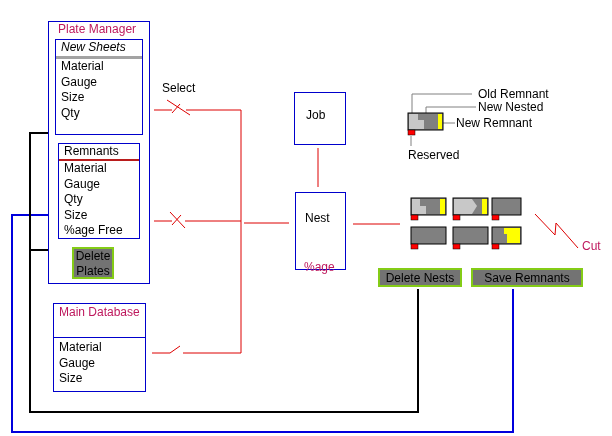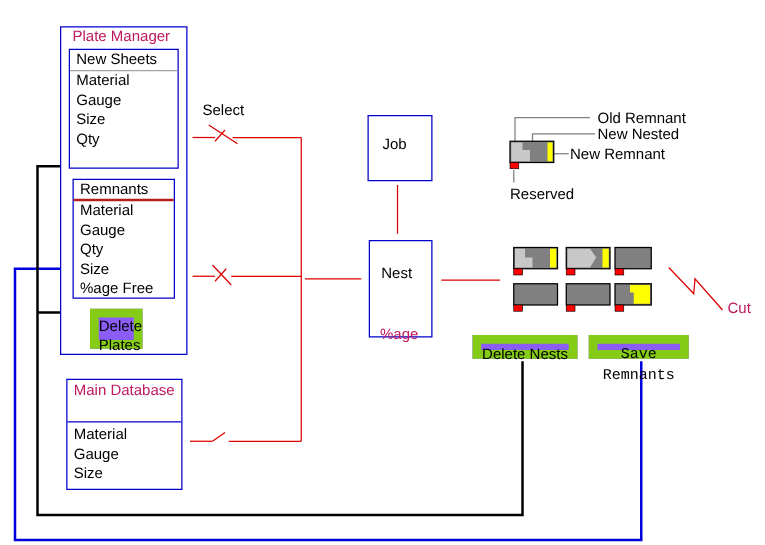--- a/index.html
+++ b/index.html
@@ -3,21 +3,21 @@
 <meta charset="utf-8">
 <style>
   html, body { margin:0; padding:0; background:#ffffff; }
   body { width:612px; height:436px; position:relative; overflow:hidden;
          font-family:"Liberation Sans", sans-serif; font-size:12px; color:#000; }
   .box { position:absolute; border:1px solid #0000cc; box-sizing:border-box; background:#fff; }
   .t { position:absolute; white-space:nowrap; line-height:15px; }
   .blue { color:#be185d; }
   .row { display:block; line-height:15.5px; padding-left:5px; white-space:nowrap; }
   svg.wires { position:absolute; left:0; top:0; }
-  .btn { position:absolute; border:7px solid #84cc16; box-sizing:border-box; background:#8b5cf6;
+  .btn { position:absolute; border:2px solid #84cc16; box-sizing:border-box; background:#737373;
          text-align:center; line-height:17px; cursor:pointer; }
 </style>
 </head>
 <body>
 
 <svg class="wires" width="612" height="436">
 
   <polyline points="513,289 513,432 12,432 12,215 48,215" fill="none" stroke="#0000dd" stroke-width="2"></polyline>
 
   <polyline points="418,289 418,412 30,412 30,133 48,133" fill="none" stroke="#000" stroke-width="2"></polyline>
@@ -90,21 +90,21 @@
   </g>
 
   <polyline points="535,214 555,235 556,223 578,248" fill="none" stroke="#dd0000"></polyline>
 </svg>
 
 <div class="box" style="left:48px; top:21px; width:102px; height:263px;">
   <div class="t blue" style="left:9px; top:0px;">Plate Manager</div>
 </div>
 
 <div class="box" style="left:55px; top:39px; width:88px; height:96px;">
-  <div style="border-bottom:1px solid #a3a3a3; height:16px;">
+  <div style="border-bottom:3px solid #a3a3a3; height:16px;font-style:italic;">
     <span class="row">New Sheets</span>
   </div>
   <span class="row">Material</span>
   <span class="row">Gauge</span>
   <span class="row">Size</span>
   <span class="row">Qty</span>
 </div>
 
 <div class="box" style="left:58px; top:143px; width:82px; height:96px;">
   <div style="border-bottom:2px solid #b91c1c; height:15px;">
@@ -145,13 +145,13 @@
 <div class="t blue" style="left:304px; top:260px;">%age</div>
 
 <div class="t" style="left:478px; top:87px;">Old Remnant</div>
 <div class="t" style="left:478px; top:100px;">New Nested</div>
 <div class="t" style="left:456px; top:116px;">New Remnant</div>
 <div class="t" style="left:408px; top:148px;">Reserved</div>
 
 <div class="t blue" style="left:582px; top:239px;">Cut</div>
 
 <div class="btn" style="left:378px; top:268px; width:84px; height:19px;">Delete Nests</div>
-<div class="btn" style="left:471px; top:268px; width:80px; height:19px;font-family:Liberation Mono, monospace;">Save Remnants</div>
+<div class="btn" style="left:471px; top:268px; width:112px; height:19px;">Save Remnants</div>
 
 </body></html>

